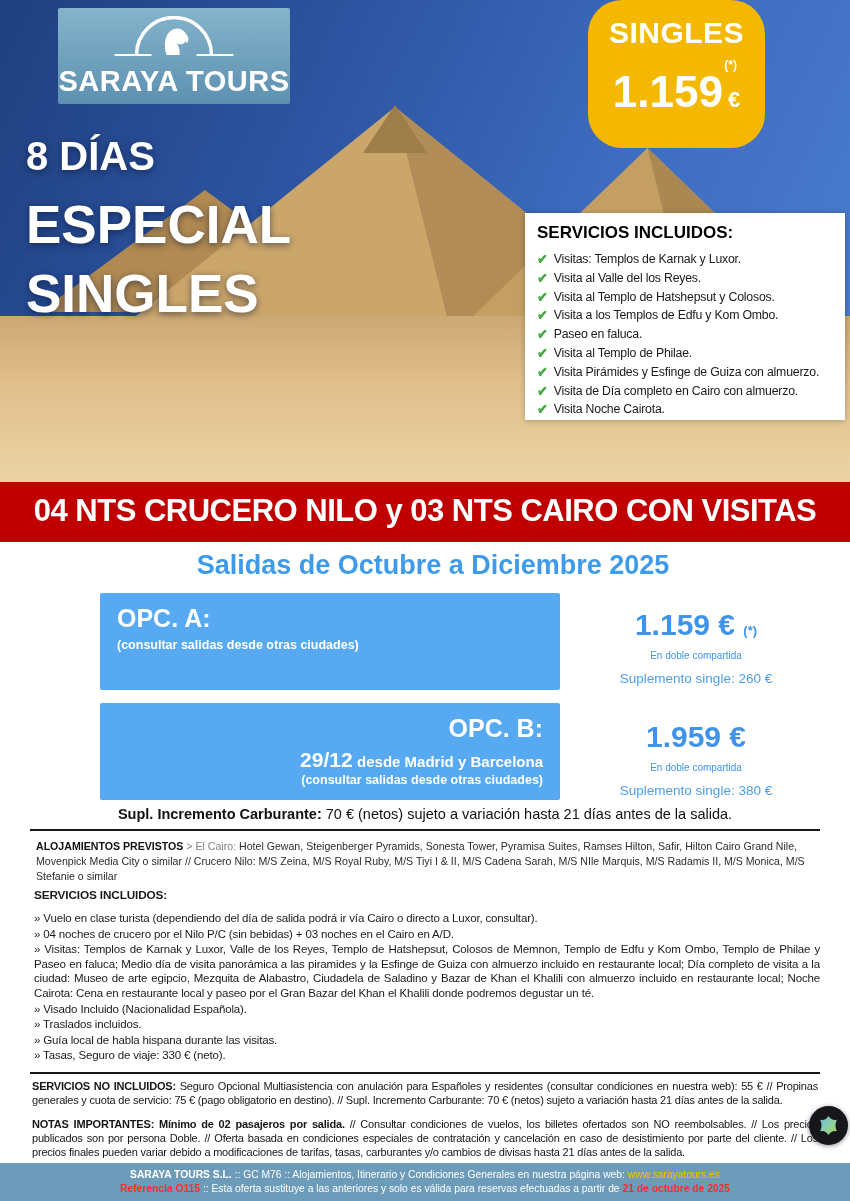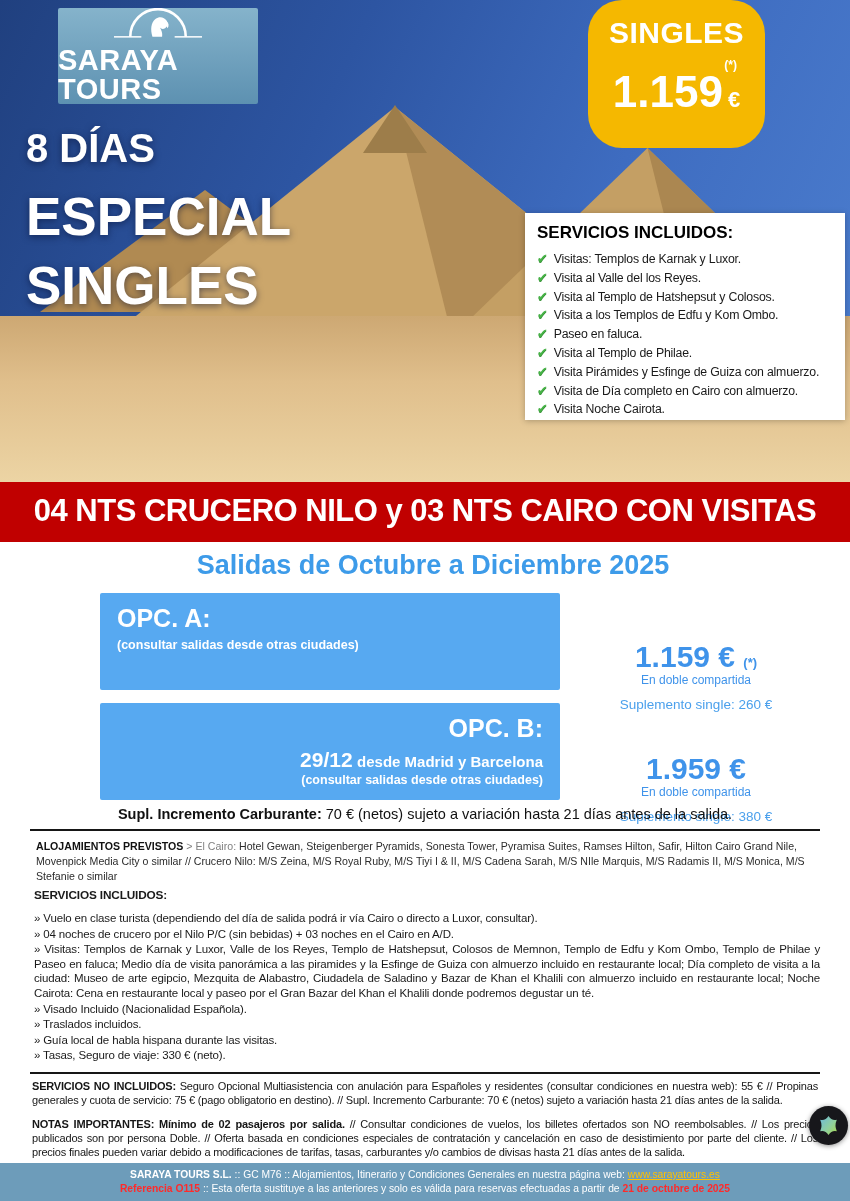--- a/index.html
+++ b/index.html
@@ -22,35 +22,35 @@
                clip-path:polygon(50% 0,60% 100%,100% 100%); }
   .pyr-cap   { left:363px; top:105px; width:64px; height:48px; background:#9d7d4a;
                clip-path:polygon(50% 0,0 100%,100% 100%); }
   .pyr-right { left:440px; top:148px; width:415px; height:200px; background:#c49f64;
                clip-path:polygon(50% 0,0 100%,100% 100%); }
   .pyr-right-shade { left:440px; top:148px; width:415px; height:200px; background:#ab8751;
                clip-path:polygon(50% 0,62% 100%,100% 100%); }
   .ground { position:absolute; left:0; top:316px; width:850px; height:166px;
             background:linear-gradient(#cda873 0%,#e0bf8c 40%,#ecd4a4 100%); }
 
-  .logo-box { position:absolute; left:58px; top:8px; width:200px; height:96px;
+  .logo-box { position:absolute; left:58px; top:8px; width:232px; height:96px;
               background:linear-gradient(#85b3cb,#5d91b1); border-radius:2px;
               display:flex; flex-direction:column; align-items:center; justify-content:center; }
   .falcon { width:180px; height:50px; display:block; }
   .brand { color:#fff; font-weight:bold; font-size:29px; letter-spacing:.5px; line-height:1; margin-top:1px; }
 
   .badge { position:absolute; left:588px; top:0; width:177px; height:148px;
            background:var(--badge_yellow,#f5b800); border-radius:34px; text-align:center;
            padding-top:16px; color:#fff; }
   .badge-title { font-size:30px; font-weight:bold; letter-spacing:.5px; }
   .badge-mark  { font-size:12px; font-weight:bold; text-align:right; padding-right:28px; margin-top:8px; }
   .badge-price { font-size:44px; font-weight:bold; line-height:.9; }
   .badge-cur   { font-size:22px; font-weight:bold; margin-left:5px; }
 
-  .hero-title { position:absolute; left:26px; top:126px; color:#fff;
+  .hero-title { position:absolute; left:26px; top:134px; color:#fff;
                 text-shadow:0 2px 7px rgba(5,15,50,.55); }
   .t1 { font-size:40px; font-weight:bold; margin-bottom:12px; }
   .t2,.t3 { font-size:53px; font-weight:bold; line-height:1.3; }
 
   .svc-box { position:absolute; left:525px; top:213px; width:320px; height:207px;
              background:#fff; padding:10px 8px 8px 12px; box-shadow:0 1px 6px rgba(0,0,0,.25); }
   .svc-head { font-size:17px; font-weight:bold; color:#000; margin-bottom:7px; }
   .svc-item { font-size:12.3px; letter-spacing:-.2px; color:#1a1a1a; line-height:17.8px;
               white-space:nowrap; overflow:hidden; }
   .chk { font-family:"DejaVu Sans",sans-serif; color:var(--check_green,#47b347); font-weight:bold;
@@ -66,23 +66,23 @@
              color:var(--heading_blue,#3d9be9); font-size:27px; font-weight:bold;padding-left:16px; }
   .opt-box { position:absolute; left:100px; width:460px; height:97px;
              background:var(--option_blue,#57a9f1); color:#fff; padding:11px 17px; border-radius:2px; }
   .box-a { top:593px; } .box-b { top:703px;text-align:right; }
   .opt-label { font-size:25px; font-weight:bold; margin-bottom:5px; }
   .opt-dates .d { font-size:21px; font-weight:bold; }
   .opt-dates .o { font-size:15px; font-weight:bold; }
   .opt-note { font-size:12.5px; font-weight:bold; margin-top:1px; }
   .opt-price { position:absolute; left:566px; width:260px; text-align:center; }
   .price-a { top:610px; } .price-b { top:722px; }
-  .p-main { color:var(--price_blue,#3f93ea); font-size:30px; font-weight:bold; line-height:1;margin-top:32px; }
+  .p-main { color:var(--price_blue,#3f93ea); font-size:30px; font-weight:bold; line-height:1; }
   .p-mark { font-size:13px; }
-  .p-basis { color:var(--price_blue,#3f93ea); font-size:12px; margin-top:1px; }
+  .p-basis { color:var(--price_blue,#3f93ea); font-size:10px; margin-top:10px; }
   .p-sup { color:#4ba0ec; font-size:13.5px; margin-top:10px; }
 
   .fuel { position:absolute; left:0; top:806px; width:850px; text-align:center; font-size:14.5px; color:#111; }
   .rule { position:absolute; left:30px; width:790px; border:none; border-top:2px solid #161616; }
   .rule1 { top:829px; } .rule2 { top:1072px; }
 
   
   .aloja { position:absolute; left:36px; top:839px; width:782px; font-size:10.6px;
            line-height:1.4; color:#2c2c2c; }
   .aloja b { color:#111; }
@@ -96,21 +96,21 @@
 
   .paras { position:absolute; left:32px; top:1079px; width:786px; }
   .para { font-size:11px; letter-spacing:-.2px; line-height:1.3; text-align:justify; color:#161616; }
   .para + .para { margin-top:9px; }
 
   
   .foot { position:absolute; left:0; top:1163px; width:850px; height:38px;
           background:var(--footer_band,#6d9cba); color:#fff; text-align:center;
           font-size:10.3px; padding-top:5px; }
   .foot div { line-height:14px; }
-  .flink { color:var(--link_yellow,#ffc000); text-decoration:underline; cursor:pointer; }
+  .flink { color:var(--link_yellow,#ffc000); cursor:pointer; }
   .fred { color:var(--footer_red,#ff2a2a); font-weight:bold; }
 
   .widget { position:absolute; left:809px; top:1106px; width:39px; height:39px; border-radius:50%;
             background:#17171b; display:flex; align-items:center; justify-content:center;
             box-shadow:0 1px 5px rgba(0,0,0,.45); cursor:pointer; }
 </style>
 </head>
 <body>
 
 <div class="page">

